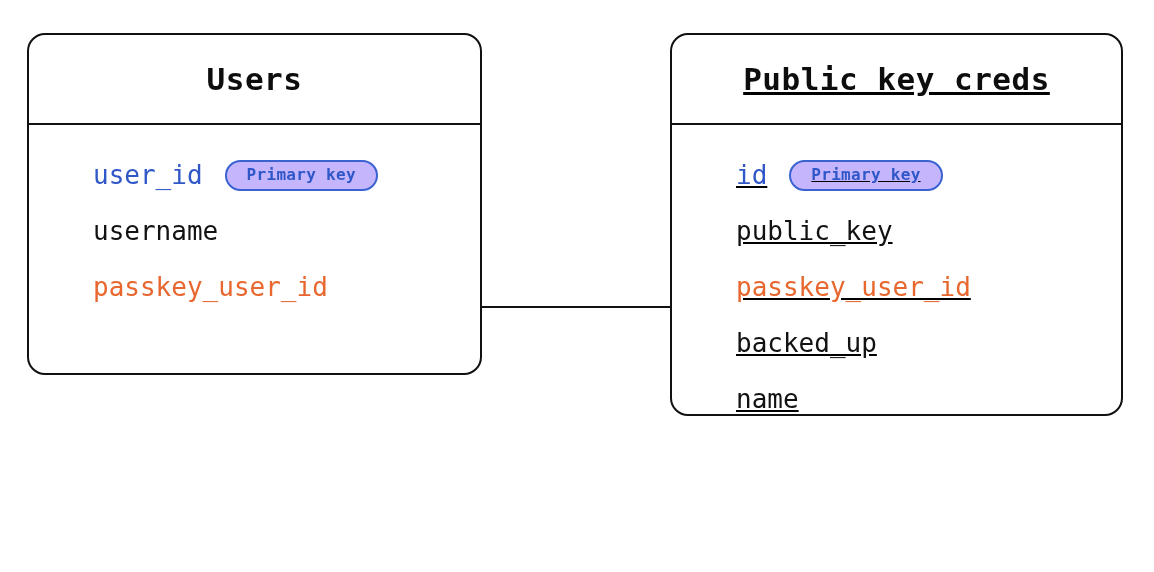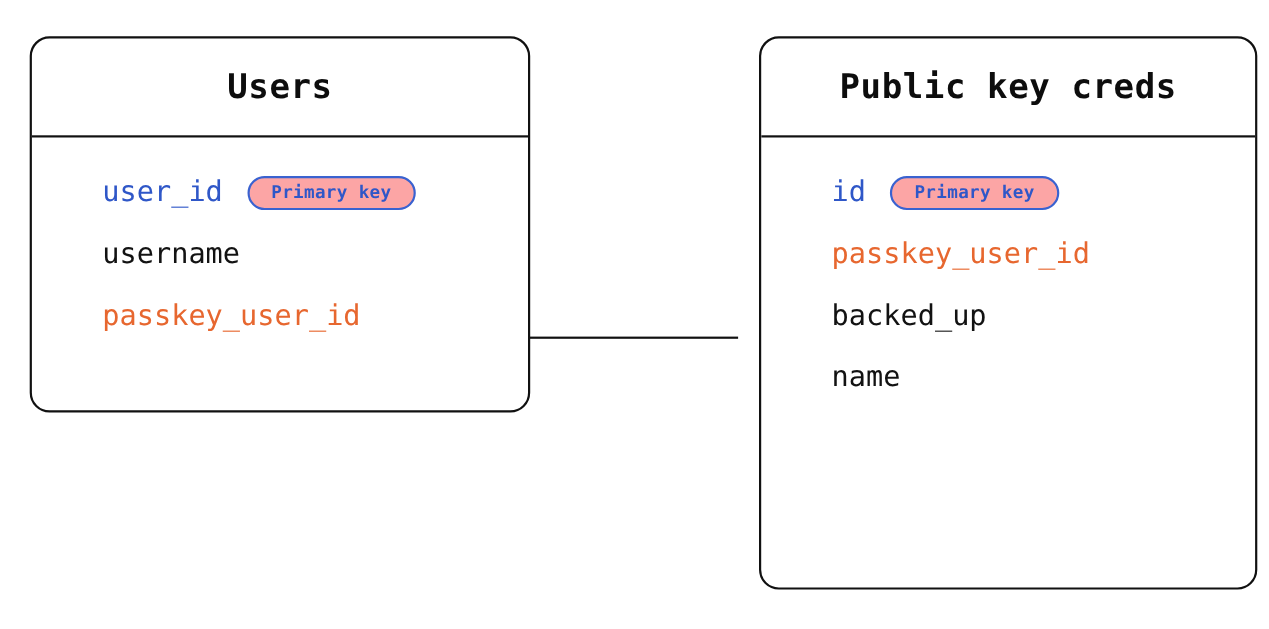--- a/index.html
+++ b/index.html
@@ -80,21 +80,21 @@
   .pk-badge {
     margin-left: 22px;
     display: inline-flex;
     align-items: center;
     justify-content: center;
     height: 31px;
     padding: 0 20px;
     box-sizing: border-box;
     border: 2px solid #3a62d0;
     border-radius: 999px;
-    background: #fca5a5;
+    background: #c4b5fd;
   }
   .pk-badge-label {
     font-family: "DejaVu Sans Mono", "Liberation Mono", monospace;
     font-weight: bold;
     font-size: 16px;
     letter-spacing: 0.3px;
     line-height: 1;
     color: #2f57c8;
     white-space: nowrap;
   }
@@ -123,30 +123,33 @@
           </span>
         </div>
         <div class="field-row">
           <span class="field-name plain">username</span>
         </div>
         <div class="field-row">
           <span class="field-name fk">passkey_user_id</span>
         </div>
       </div>
     </div>
-    <div class="entity" style="left: 690px; top: 33px; width: 453px; height: 503px;">
+    <div class="entity" style="left: 670px; top: 33px; width: 453px; height: 383px; text-decoration: underline;">
       <div class="entity-header">
         <div class="entity-title">Public key creds</div>
       </div>
       <div class="entity-fields">
         <div class="field-row">
           <span class="field-name pk">id</span>
           <span class="pk-badge">
             <span class="pk-badge-label">Primary key</span>
           </span>
+        </div>
+        <div class="field-row">
+          <span class="field-name plain">public_key</span>
         </div>
         <div class="field-row">
           <span class="field-name fk">passkey_user_id</span>
         </div>
         <div class="field-row">
           <span class="field-name plain">backed_up</span>
         </div>
         <div class="field-row">
           <span class="field-name plain">name</span>
         </div>

